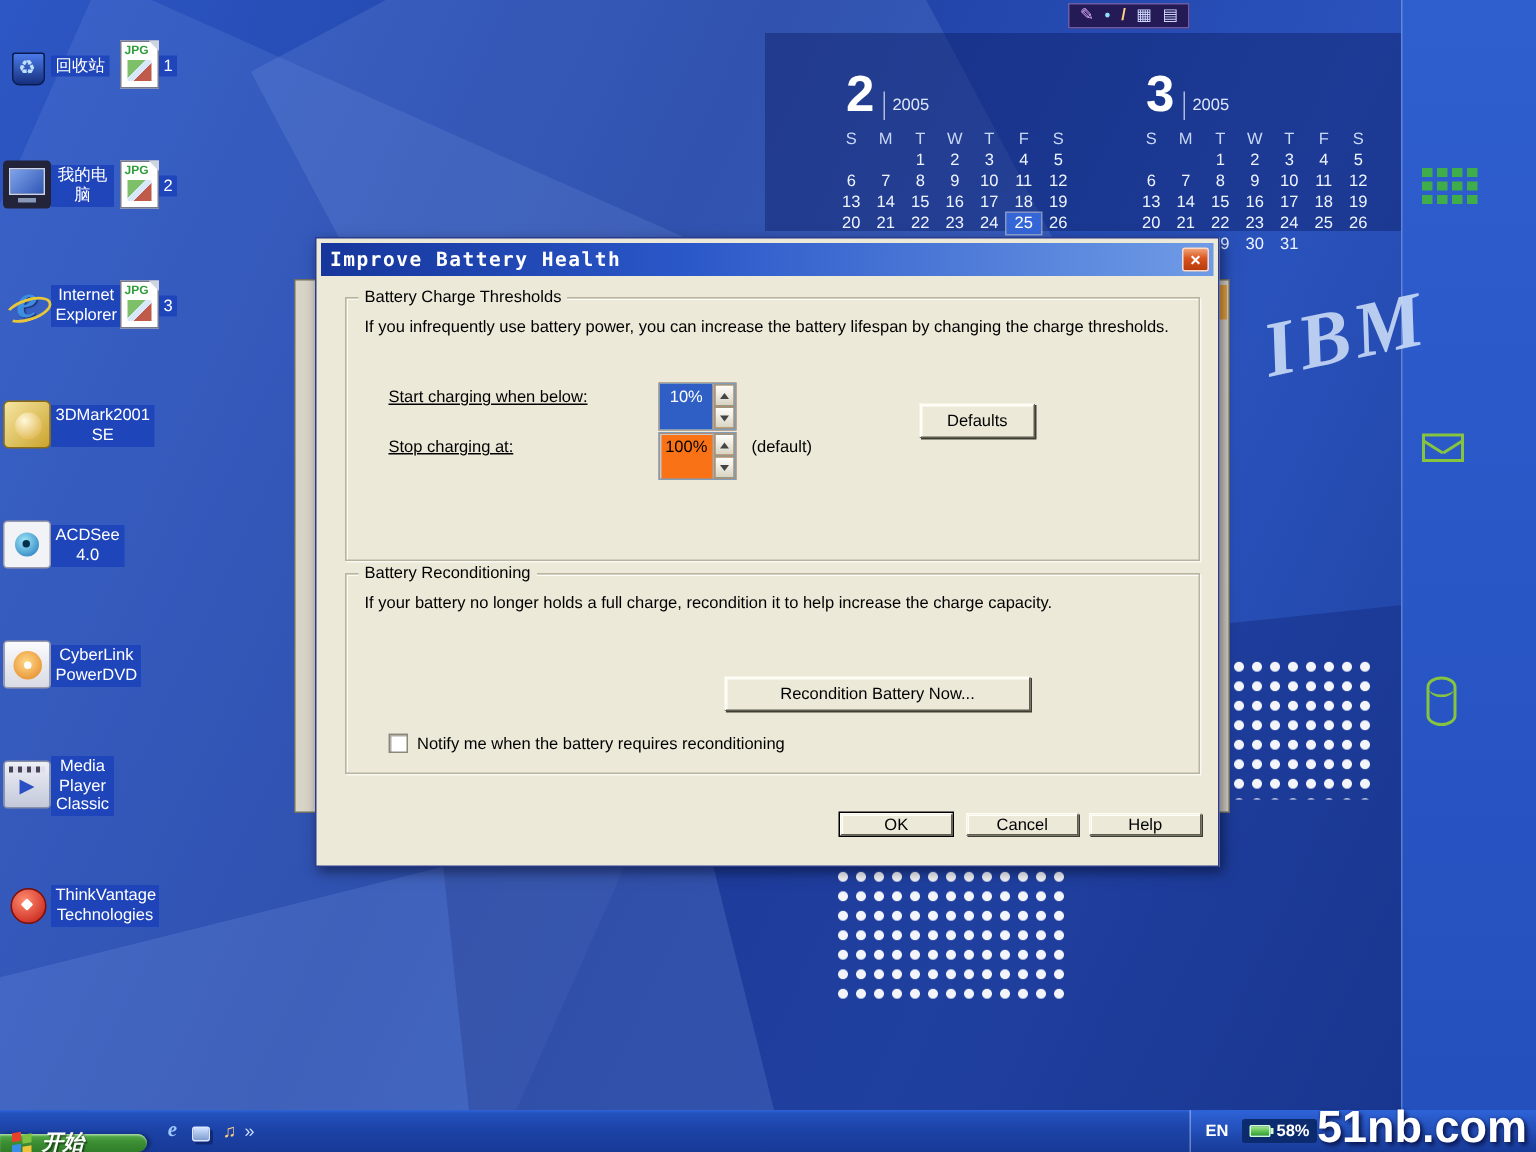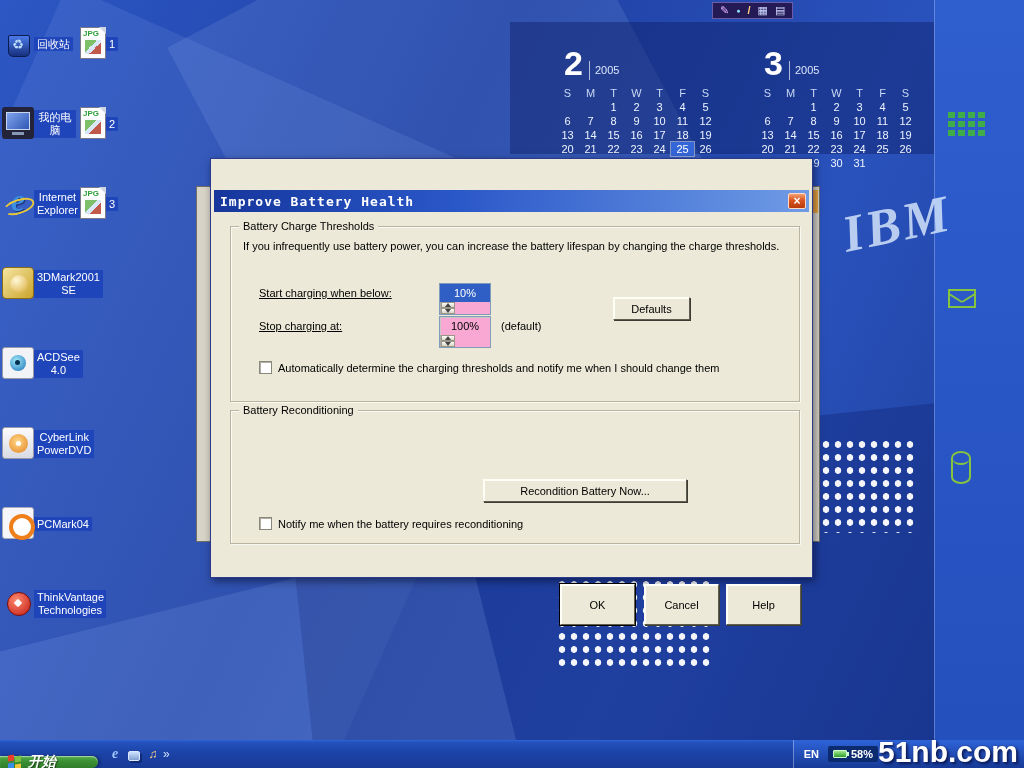--- a/index.html
+++ b/index.html
@@ -129,57 +129,57 @@
   
   .bg-window { position:absolute; left:196px; top:186px; width:624px; height:356px; z-index:25;
                background:#d8d4c8; border:1px solid #716f64; }
   .bg-window .orange-tab { position:absolute; right:1px; top:3px; width:13px; height:23px; background:#e8a33d; }
 
   
   .dialog { position:absolute; left:210px; top:158px; width:603px; height:420px; z-index:30;
             background:#ece9d8; border:1px solid #2a3a8c; padding:3px;
             box-shadow:2px 3px 8px rgba(0,0,20,.5); }
   .dlg-title { height:22px; display:flex; align-items:center; padding:0 3px 0 6px;
-               background:linear-gradient(90deg,#16369c 0%,#2a57c8 40%,#6f9be6 100%);margin-top:28px; }
+               background:linear-gradient(90deg,#16369c 0%,#2a57c8 40%,#6f9be6 100%); }
   .dlg-title-text { color:#fff; font:bold 13px "DejaVu Sans Mono",monospace; letter-spacing:1px; }
   .dlg-close { margin-left:auto; width:18px; height:16px; border-radius:2px; cursor:pointer;
                background:linear-gradient(#f2a173,#d9541f 45%,#b83a0c); border:1px solid #ffd9c4;
                color:#fff; font:bold 12px/14px "Liberation Sans",sans-serif; text-align:center; }
   .dlg-close::before { content:"\00D7"; }
   .dlg-body { position:relative; height:390px; font-size:11px; color:#000; }
 
   .grp { position:absolute; border:1px solid #b8b4a0;
          box-shadow:inset 1px 1px 0 rgba(255,255,255,.8),1px 1px 0 rgba(255,255,255,.7); }
   .grp-legend { position:absolute; top:-7px; left:8px; background:#ece9d8; padding:0 4px; }
   .grp1 { left:16px; top:14px; width:570px; height:176px;padding-left:24px; }
   .grp2 { left:16px; top:198px; width:570px; height:134px; }
   .grp .desc { position:absolute; left:12px; top:13px; width:545px; }
 
   .fld-label { position:absolute;text-decoration:underline; }
   .lbl-start { left:28px; top:60px; }
   .lbl-stop  { left:28px; top:93px; }
-  .spin { position:absolute; width:52px; height:32px; display:flex; background:#f9a8d4;
-          border:1px solid #7f9db9; box-shadow:inset 1px 1px 0 #c8c8c8;flex-direction:column; }
+  .spin { position:absolute; width:52px; height:32px; display:flex; background:#f97316;
+          border:1px solid #7f9db9; box-shadow:inset 1px 1px 0 #c8c8c8; }
   .spin-start { left:208px; top:56px; }
   .spin-stop  { left:208px; top:89px; }
   .spin-value { flex:1; text-align:center; line-height:18px; }
   .spin-value.sel { background:#2f5fc4; color:#fff; }
   .spin-btns { width:15px; display:flex; flex-direction:column; border-left:1px solid #aaa; }
   .spin-up,.spin-down { flex:1; background:linear-gradient(#fdfdfb,#d8d4c4); border:1px solid #9a9786;
           display:flex; align-items:center; justify-content:center; cursor:pointer; }
   .spin-up i   { border:3px solid transparent; border-bottom:4px solid #444; margin-top:-3px; }
   .spin-down i { border:3px solid transparent; border-top:4px solid #444; margin-bottom:-3px; }
   .default-note { position:absolute; left:270px; top:93px; }
 
   .btn { background:#ece9d8; border:1px solid; border-color:#fffef4 #5f5d50 #5f5d50 #fffef4;
          box-shadow:1px 1px 0 #3e3d34, inset 1px 1px 0 #fffef8; font-size:11px; text-align:center;
          cursor:pointer; color:#000; font-family:"Liberation Sans",sans-serif; }
   .btn-defaults { position:absolute; left:382px; top:70px; width:77px; height:23px; }
   .btn-recondition { position:absolute; left:252px; top:68px; width:204px; height:23px; }
-  .btn-ok,.btn-cancel,.btn-help { position:absolute; top:372px; width:75px; height:41px;text-align:center; }
+  .btn-ok,.btn-cancel,.btn-help { position:absolute; top:358px; width:75px; height:15px;text-align:center; }
   .btn-ok { left:346px; box-shadow:0 0 0 1px #000, inset 1px 1px 0 #fffef8; }
   .btn-cancel { left:430px; }
   .btn-help { left:512px; }
 
   .chk-row { position:absolute; display:flex; align-items:center; gap:6px; cursor:pointer; }
   .chk1 { left:28px; top:134px; }
   .chk2 { left:28px; top:106px; }
   .chk-box { width:13px; height:13px; background:#fff; border:1px solid #8a887a;
              box-shadow:inset 1px 1px 0 #b0aea0; flex:none; }
 
@@ -384,25 +384,25 @@
       <div class="desktop-icon">
         <div class="icon-art t-acdsee"></div>
         <div class="icon-label">ACDSee 4.0</div>
       </div>
 
       <div class="desktop-icon">
         <div class="icon-art t-powerdvd"></div>
         <div class="icon-label">CyberLink PowerDVD</div>
       </div>
 
-
-      <div class="desktop-icon">
-        <div class="icon-art t-pcmark"></div>
-        <div class="icon-label">PCMark04</div>
-      </div>
+      <div class="desktop-icon">
+        <div class="icon-art t-mpc"></div>
+        <div class="icon-label">Media Player Classic</div>
+      </div>
+
 
       <div class="desktop-icon">
         <div class="icon-art t-thinkvantage"></div>
         <div class="icon-label">ThinkVantage Technologies</div>
       </div>
     </div>
   <div class="icon-col" id="col2">
 
       <div class="desktop-icon">
         <div class="icon-art t-jpg">
@@ -463,28 +463,25 @@
               </div>
             <div class="spin-down">
                 <i></i>
               </div>
           </div>
         </div>
         <span class="default-note">(default)</span>
 
         <button class="btn btn-defaults">Defaults</button>
 
-        <div class="chk-row chk1">
-          <span class="chk-box"></span>
-          <span>Automatically determine the charging thresholds and notify me when I should change them</span>
-        </div>
       </div>
 
       <div class="grp grp2">
         <span class="grp-legend">Battery Reconditioning</span>
+        <div class="desc">If your battery no longer holds a full charge, recondition it to help increase the charge capacity.</div>
 
         <button class="btn btn-recondition">Recondition Battery Now...</button>
 
         <div class="chk-row chk2">
           <span class="chk-box"></span>
           <span>Notify me when the battery requires reconditioning</span>
         </div>
       </div>
 
       <button class="btn btn-ok">OK</button>

